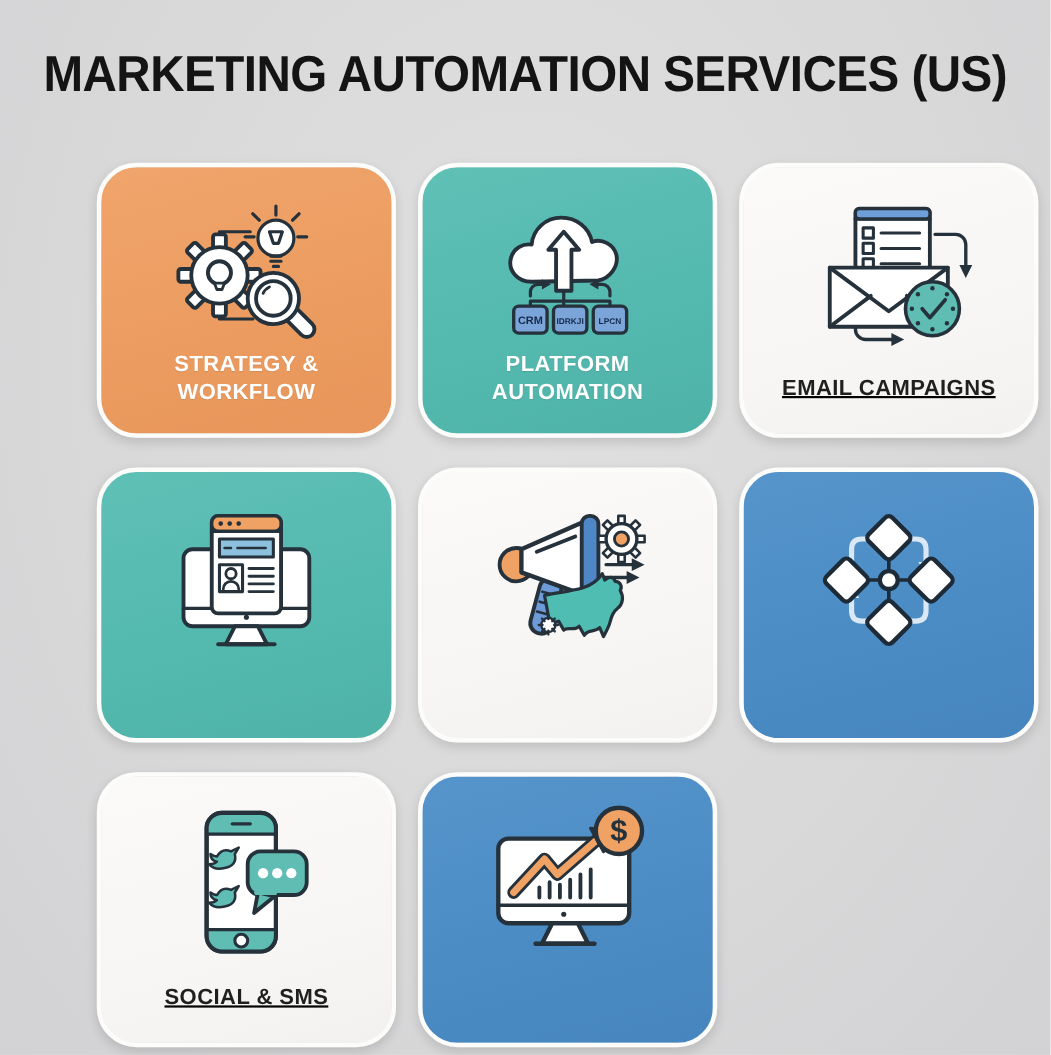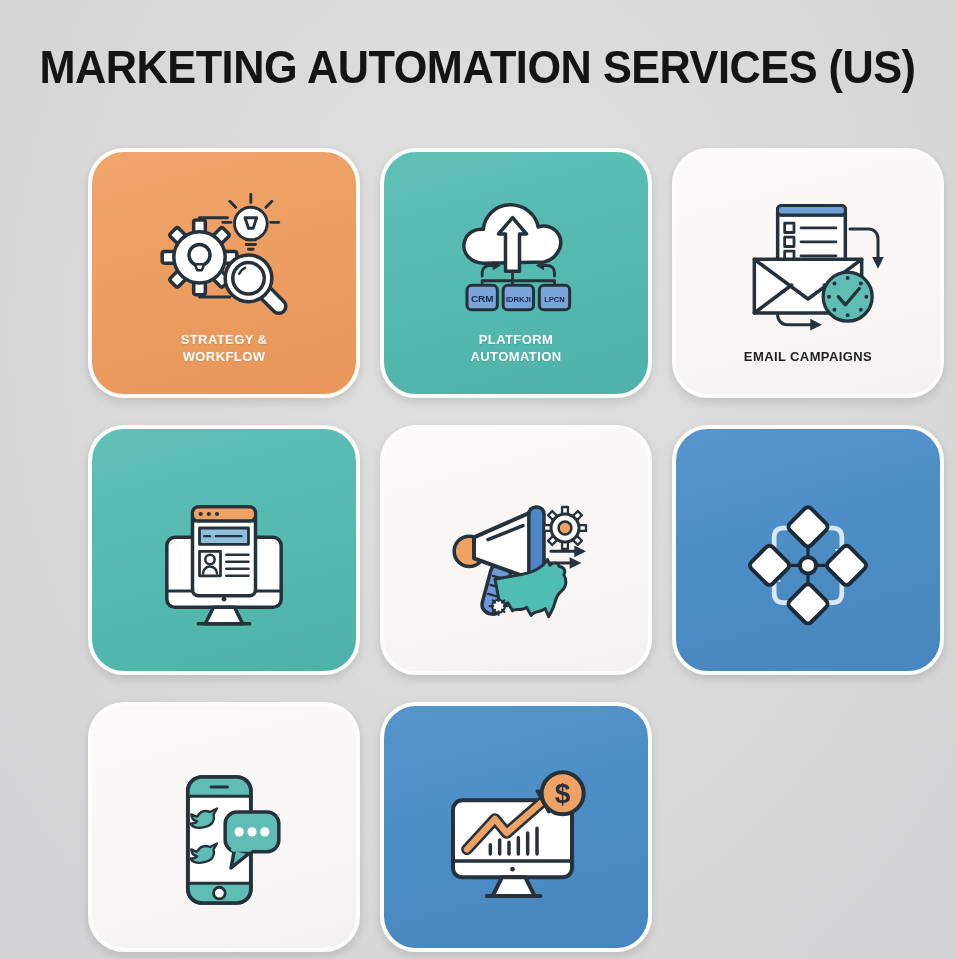--- a/index.html
+++ b/index.html
@@ -26,26 +26,26 @@
   .card {
     border-radius:36px;
     border:4px solid #fcfcfb;
     box-shadow:0 4px 10px rgba(0,0,0,0.13);
     display:flex; flex-direction:column; align-items:center;
     overflow:hidden;
   }
   .card--orange { background:linear-gradient(165deg,#f0a56c 0%, #ec9c60 55%, #e8965b 100%); }
   .card--teal   { background:linear-gradient(165deg,#5fc0b6 0%, #54b9af 55%, #4eb2a8 100%); }
   .card--blue   { background:linear-gradient(165deg,#5595cb 0%, #4c8cc5 55%, #4685bd 100%); }
-  .card--white  { background:linear-gradient(165deg,#fbfaf9 0%, #f6f5f3 70%, #f2f1ef 100%); }
-  .icon-wrap { flex:1 1 auto; display:flex; align-items:center; justify-content:center; padding-top:10px;margin-top:16px; }
+  .card--white  { background:linear-gradient(165deg,#fbfaf9 0%, #f6f5f3 70%, #f2f1ef 100%);text-decoration:underline; }
+  .icon-wrap { flex:1 1 auto; display:flex; justify-content:center; padding-top:10px;margin-top:16px; }
   .card-label {
     flex:0 0 auto;
     margin-bottom:28px; padding:0 14px;
-    font-weight:bold; font-size:13px; line-height:1.3;
+    font-weight:bold; font-size:20px; line-height:1.3;
     letter-spacing:0.4px; text-align:center; white-space:pre-line;
     color:#ffffff; text-shadow:0 1px 1px rgba(0,0,0,0.10);
   }
   .card--white .card-label { color:#1f1f1f; text-shadow:none; }
   svg { display:block; }
   svg text { font-family:"Liberation Sans", sans-serif; }
 </style>
 </head>
 <body>
 
@@ -250,20 +250,21 @@
           <polygon points="74,68 71,84 87,71" fill="#5FBDB3"></polygon>
           <path d="M73 68 h14" stroke="#5FBDB3" stroke-width="4"></path>
         </g>
         <g fill="#fff" stroke="none">
           <circle cx="78" cy="53" r="4"></circle>
             <circle cx="89" cy="53" r="4"></circle>
             <circle cx="100" cy="53" r="4"></circle>
         </g>
       </svg>
     </div>
+    <div class="card-label">SOCIAL &amp; SMS</div>
   </div>
 
 
   <div class="card card--blue">
     <div class="icon-wrap">
       <svg width="168" height="140" viewBox="0 0 140 120" fill="none" stroke="#25313B" stroke-width="3.4" stroke-linejoin="round" stroke-linecap="round">
         <rect x="16" y="26" width="102" height="66" rx="8" fill="#fff"></rect>
         <path d="M16 78 h102" stroke-width="2.8"></path>
         <circle cx="67" cy="85" r="2" fill="#25313B" stroke="none"></circle>
         <path d="M58 92 l-8 16 h36 l-8 -16 Z" fill="#fff"></path>

